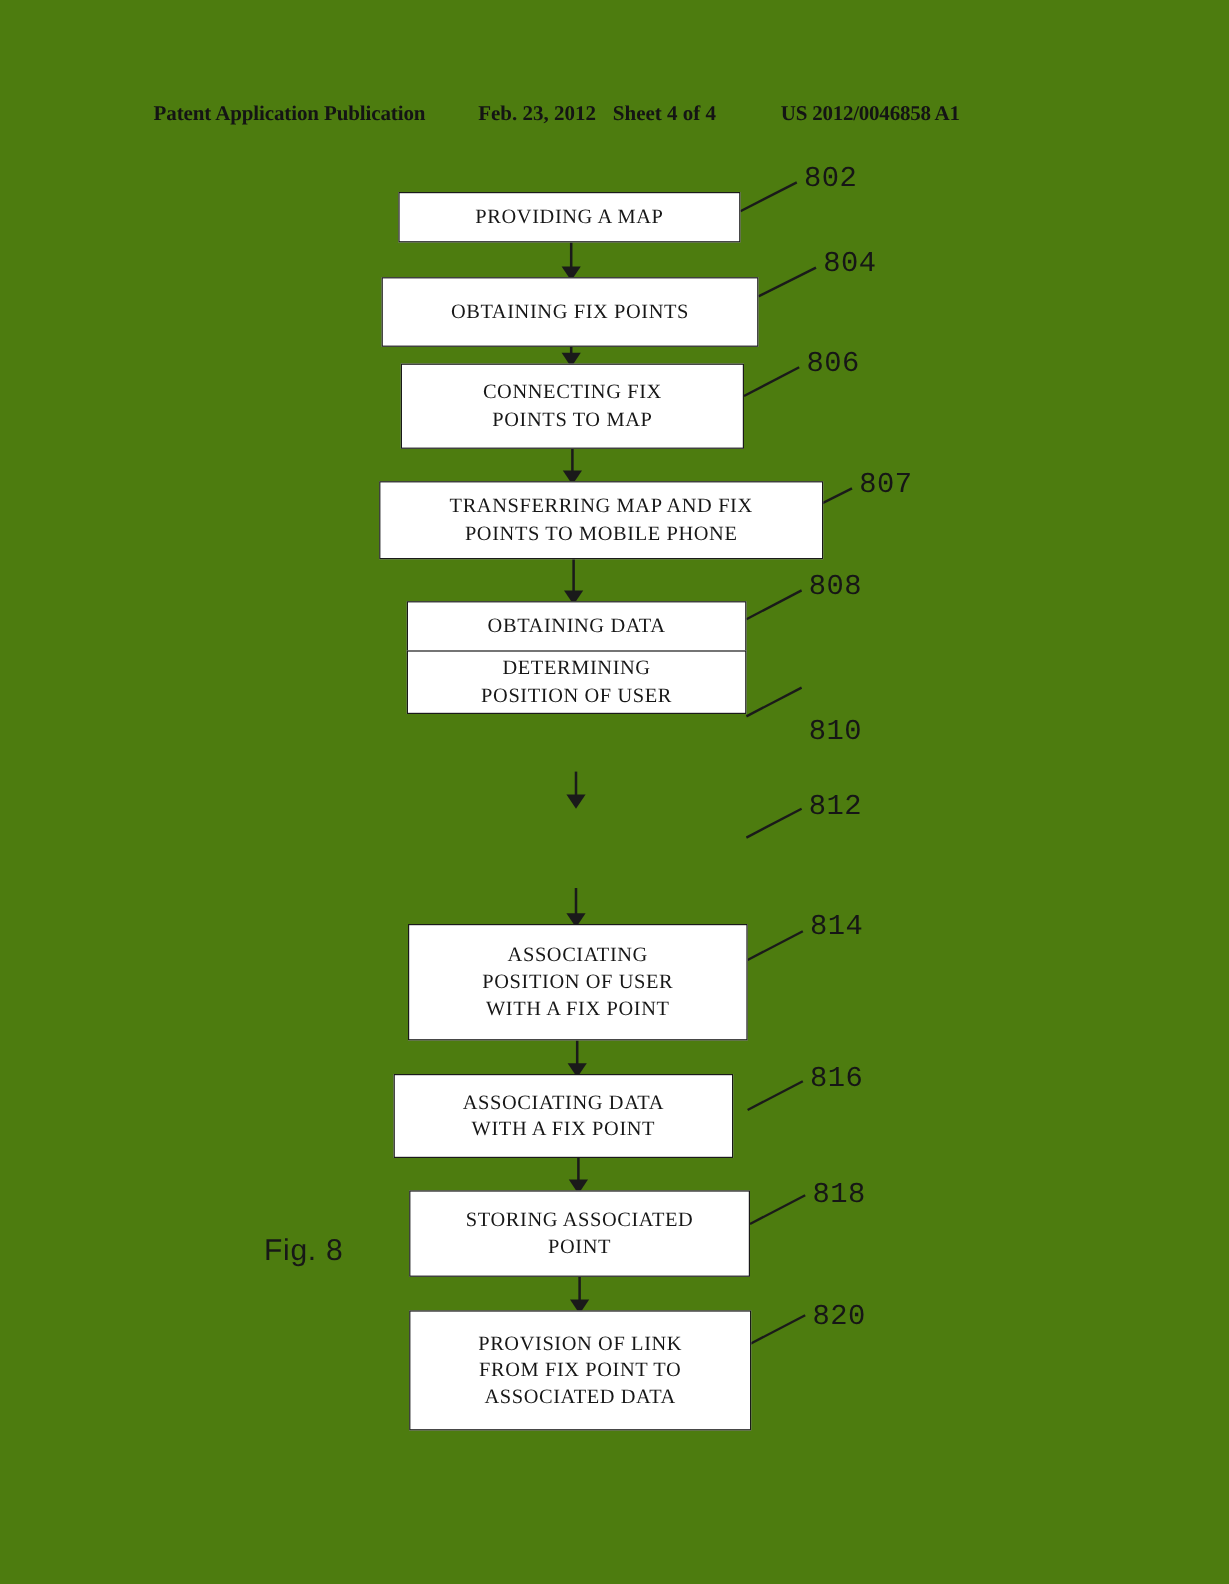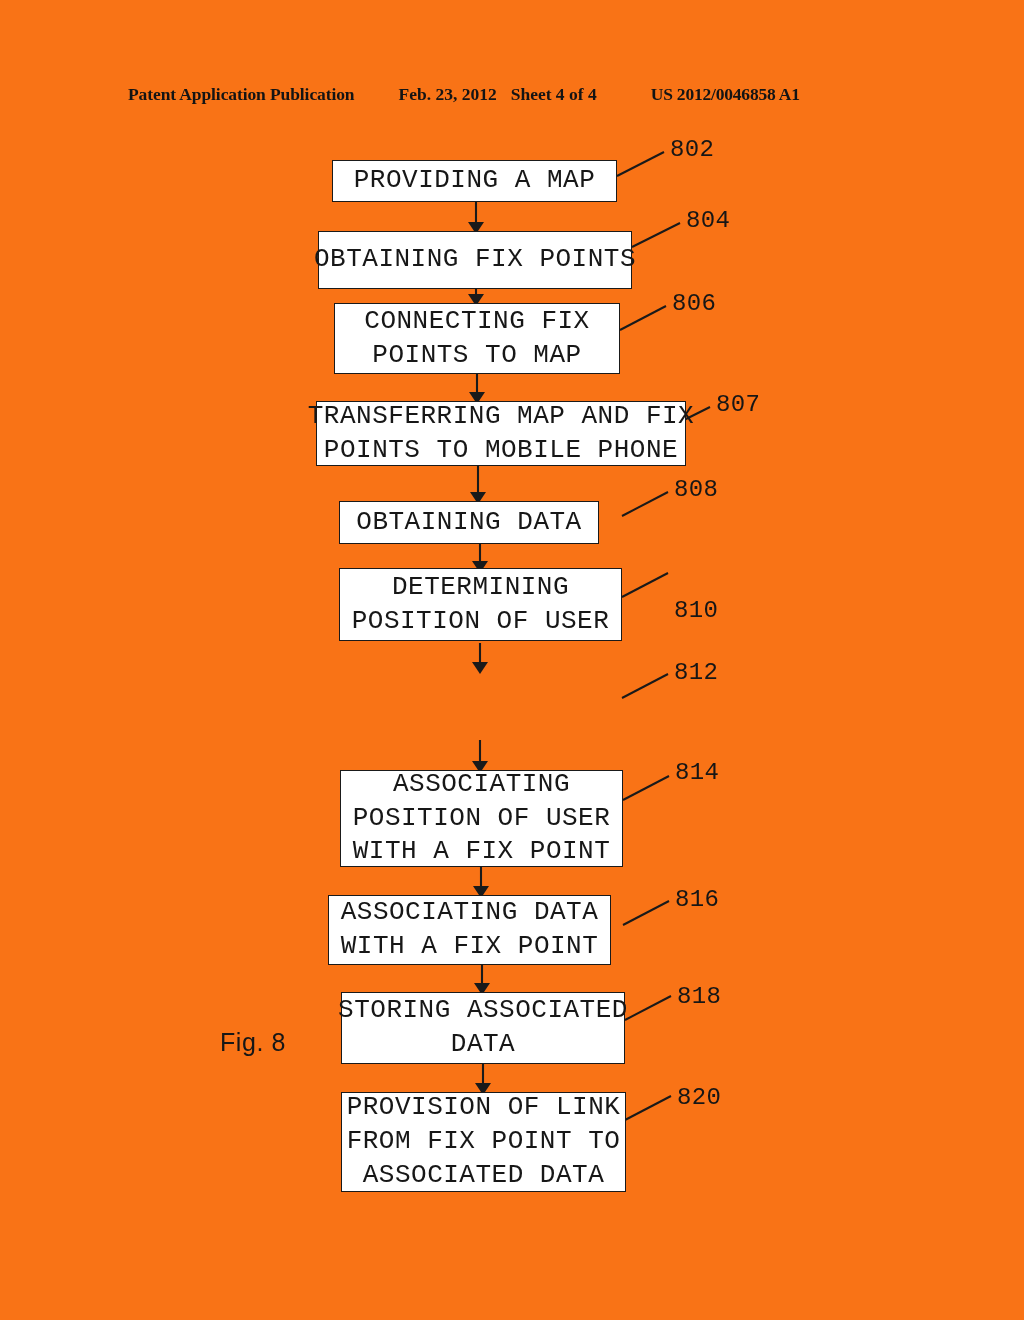--- a/index.html
+++ b/index.html
@@ -4,21 +4,21 @@
 <style>
   html, body {
     margin: 0;
     padding: 0;
     background: #ffffff;
   }
   #page {
     position: relative;
     width: 1024px;
     height: 1320px;
-    background: #f97316;
+    background: #4d7c0f;
     overflow: hidden;
     font-family: "Liberation Sans", sans-serif;
   }
 
   
   #header {
     position: absolute;
     left: 128px;
     top: 84px;
     width: 772px;
@@ -48,22 +48,22 @@
   .node {
     position: absolute;
     box-sizing: border-box;
     border: 1.6px solid #1a1a1a;
     background: #ffffff;
     display: flex;
     align-items: center;
     justify-content: center;
     text-align: center;
     color: #171717;
-    font-family: Liberation Mono, monospace;
-    font-size: 26px;
+    font-family: Liberation Serif, serif;
+    font-size: 17px;
     line-height: 1.30;
     letter-spacing: 0.5px;
     padding: 2px 6px;
   }
   .node .lines { display: block; }
   .node .ln { display: block; white-space: nowrap; }
 
   
   .refnum {
     position: absolute;
@@ -184,28 +184,28 @@
     <div class="refnum" style="left:672px; top:290px;">806</div>
 
     <div class="node" style="left:292px; top:401px; width:370px; height:65px;margin-left:24px;">
       <span class="lines">
         <span class="ln">TRANSFERRING MAP AND FIX</span>
         <span class="ln">POINTS TO MOBILE PHONE</span>
       </span>
     </div>
     <div class="refnum" style="left:716px; top:391px;">807</div>
 
-    <div class="node" style="left:339px; top:501px; width:260px; height:43px;">
+    <div class="node" style="left:339px; top:501px; width:283px; height:43px;">
       <span class="lines">
         <span class="ln">OBTAINING DATA</span>
       </span>
     </div>
     <div class="refnum" style="left:674px; top:476px;">808</div>
 
-    <div class="node" style="left:339px; top:568px; width:283px; height:73px;">
+    <div class="node" style="left:339px; top:542px; width:283px; height:53px;">
       <span class="lines">
         <span class="ln">DETERMINING</span>
         <span class="ln">POSITION OF USER</span>
       </span>
     </div>
     <div class="refnum" style="left:674px; top:557px;margin-top:40px;">810</div>
 
     <div class="refnum" style="left:674px; top:659px;">812</div>
 
     <div class="node" style="left:340px; top:770px; width:283px; height:97px;">
@@ -221,21 +221,21 @@
       <span class="lines">
         <span class="ln">ASSOCIATING DATA</span>
         <span class="ln">WITH A FIX POINT</span>
       </span>
     </div>
     <div class="refnum" style="left:675px; top:886px;">816</div>
 
     <div class="node" style="left:341px; top:992px; width:284px; height:72px;">
       <span class="lines">
         <span class="ln">STORING ASSOCIATED</span>
-        <span class="ln">DATA</span>
+        <span class="ln">POINT</span>
       </span>
     </div>
     <div class="refnum" style="left:677px; top:983px;">818</div>
 
     <div class="node" style="left:341px; top:1092px; width:285px; height:100px;">
       <span class="lines">
         <span class="ln">PROVISION OF LINK</span>
         <span class="ln">FROM FIX POINT TO</span>
         <span class="ln">ASSOCIATED DATA</span>
       </span>

